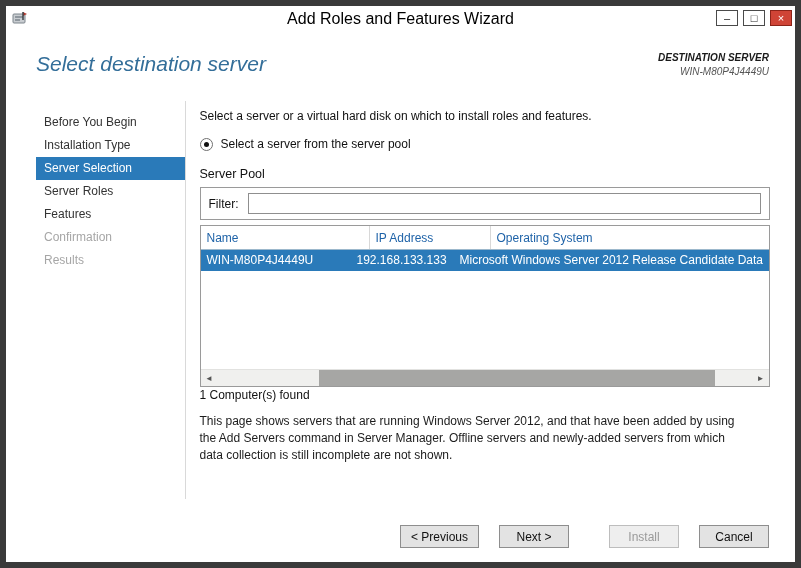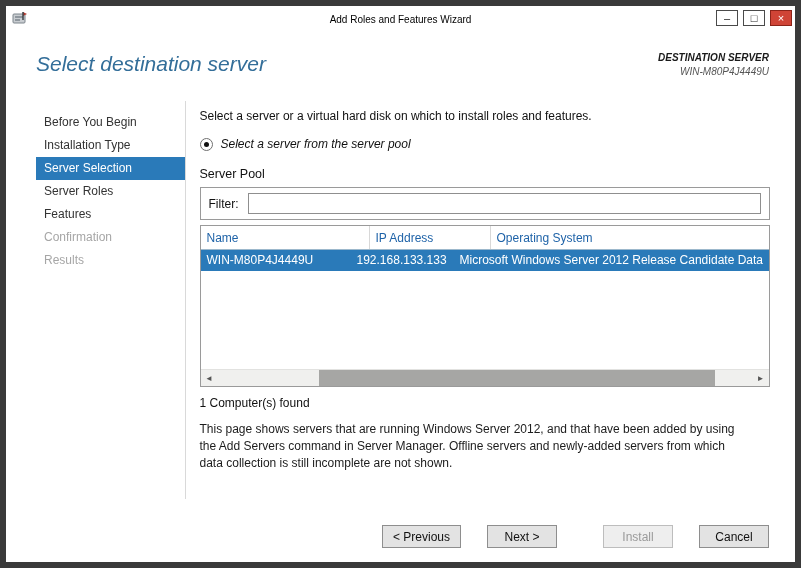--- a/index.html
+++ b/index.html
@@ -10,21 +10,21 @@
     width: 801px; height: 568px;
     border: 6px solid #3a3a3a;
     background: #fff;
     position: relative;
     overflow: hidden;
   }
 
   
   .titlebar { height: 26px; position: relative; display: flex; align-items: center; background: #fff; }
   .titlebar-icon { position: absolute; left: 6px; top: 5px; width: 16px; height: 16px; }
-  .titlebar-title { flex: 1; text-align: center; font-size: 10px; color: #000; }
+  .titlebar-title { flex: 1; text-align: center; font-size: 16px; color: #000; }
   .window-controls { position: absolute; right: 3px; top: 4px; display: flex; gap: 5px; }
   .winbtn {
     width: 22px; height: 16px; border: 1px solid #4a4a4a; background: #fff;
     font-size: 11px; line-height: 13px; text-align: center; color: #222; padding: 0;
     font-family: "Liberation Sans", sans-serif;
   }
   .winbtn.close { background: #cf4436; border-color: #8b2318; color: #fff; }
 
   
   .header { display: flex; justify-content: space-between; align-items: flex-start; padding: 20px 26px 0 30px; font-style: italic; }
@@ -39,21 +39,21 @@
   .sidebar { width: 176px; padding-top: 10px; }
   .nav-item { height: 23px; line-height: 23px; font-size: 12px; color: #333; padding-left: 8px; cursor: default; }
   .nav-item.active { background: #2a7ab9; color: #fff; }
   .nav-item.disabled { color: #a6a6a6; }
 
   .vdivider { width: 1px; background: #d9d9d9; }
 
   .content { flex: 1; padding: 8px 25px 0 14px; }
   .intro { font-size: 12px; color: #111; margin-bottom: 14px; }
 
-  .radio-row { display: flex; align-items: center; margin-bottom: 9px; font-style: italic; }
+  .radio-row { display: flex; align-items: center; margin-bottom: 9px; }
   .radio { width: 13px; height: 13px; border: 1px solid #707070; border-radius: 50%; background: #fff; margin-right: 8px; position: relative; flex: 0 0 13px; }
   .radio.checked::after { content: ""; position: absolute; left: 3px; top: 3px; right: 3px; bottom: 3px; border-radius: 50%; background: #111; }
   .radio-label { font-size: 12px; color: #111; }
 
   .pool-title { font-size: 12.5px; color: #111; margin: 16px 0 6px; }
 
   .filter-box { border: 1px solid #9a9a9a; padding: 5px 8px; display: flex; align-items: center; justify-content: flex-end; }
   .filter-label { font-size: 12px; color: #111; margin-right: 9px; }
   .filter-input { flex: 1; height: 21px; border: 1px solid #8f8f8f; font-size: 12px; padding: 0 4px; font-family: "Liberation Sans", sans-serif; }
 
@@ -67,25 +67,25 @@
   .tbody { flex: 1; overflow: hidden; }
   .trow { display: flex; }
   .trow.selected { background: #2a7ab9; color: #fff; }
   .td { font-size: 12px; padding: 3px 6px 4px; white-space: nowrap; overflow: hidden; }
 
   .hscroll { height: 17px; border-top: 1px solid #e2e2e0; display: flex; background: #f0f0ee; }
   .scroll-btn { width: 17px; flex: 0 0 17px; font-size: 8px; line-height: 17px; text-align: center; color: #555; background: #f0f0ee; border: none; padding: 0; }
   .scroll-track { flex: 1; position: relative; }
   .scroll-thumb { position: absolute; left: 19%; width: 74%; top: 0; bottom: 0; background: #a6a6a4; }
 
-  .found { font-size: 12px; color: #111; margin-top: 9px; }
+  .found { font-size: 12px; color: #111; margin-top: 1px; }
   .desc { font-size: 12px; color: #1c1c1c; margin-top: 11px; line-height: 1.42; max-width: 545px; }
 
   
-  .footer { position: absolute; right: 26px; bottom: 14px; display: flex; gap: 26px; }
+  .footer { position: absolute; right: 26px; bottom: 14px; display: flex; gap: 20px; }
   .btn {
     min-width: 70px; height: 23px; font-size: 12px; color: #111;
     background: #e3e3e3; border: 1px solid #8e8e8e; padding: 0 10px;
     font-family: "Liberation Sans", sans-serif;
   }
   .btn.install-gap { margin-left: 20px; }
   .btn:disabled { color: #9a9a9a; background: #eeeeee; border-color: #bdbdbd; }
 </style>
 </head>
 <body>

